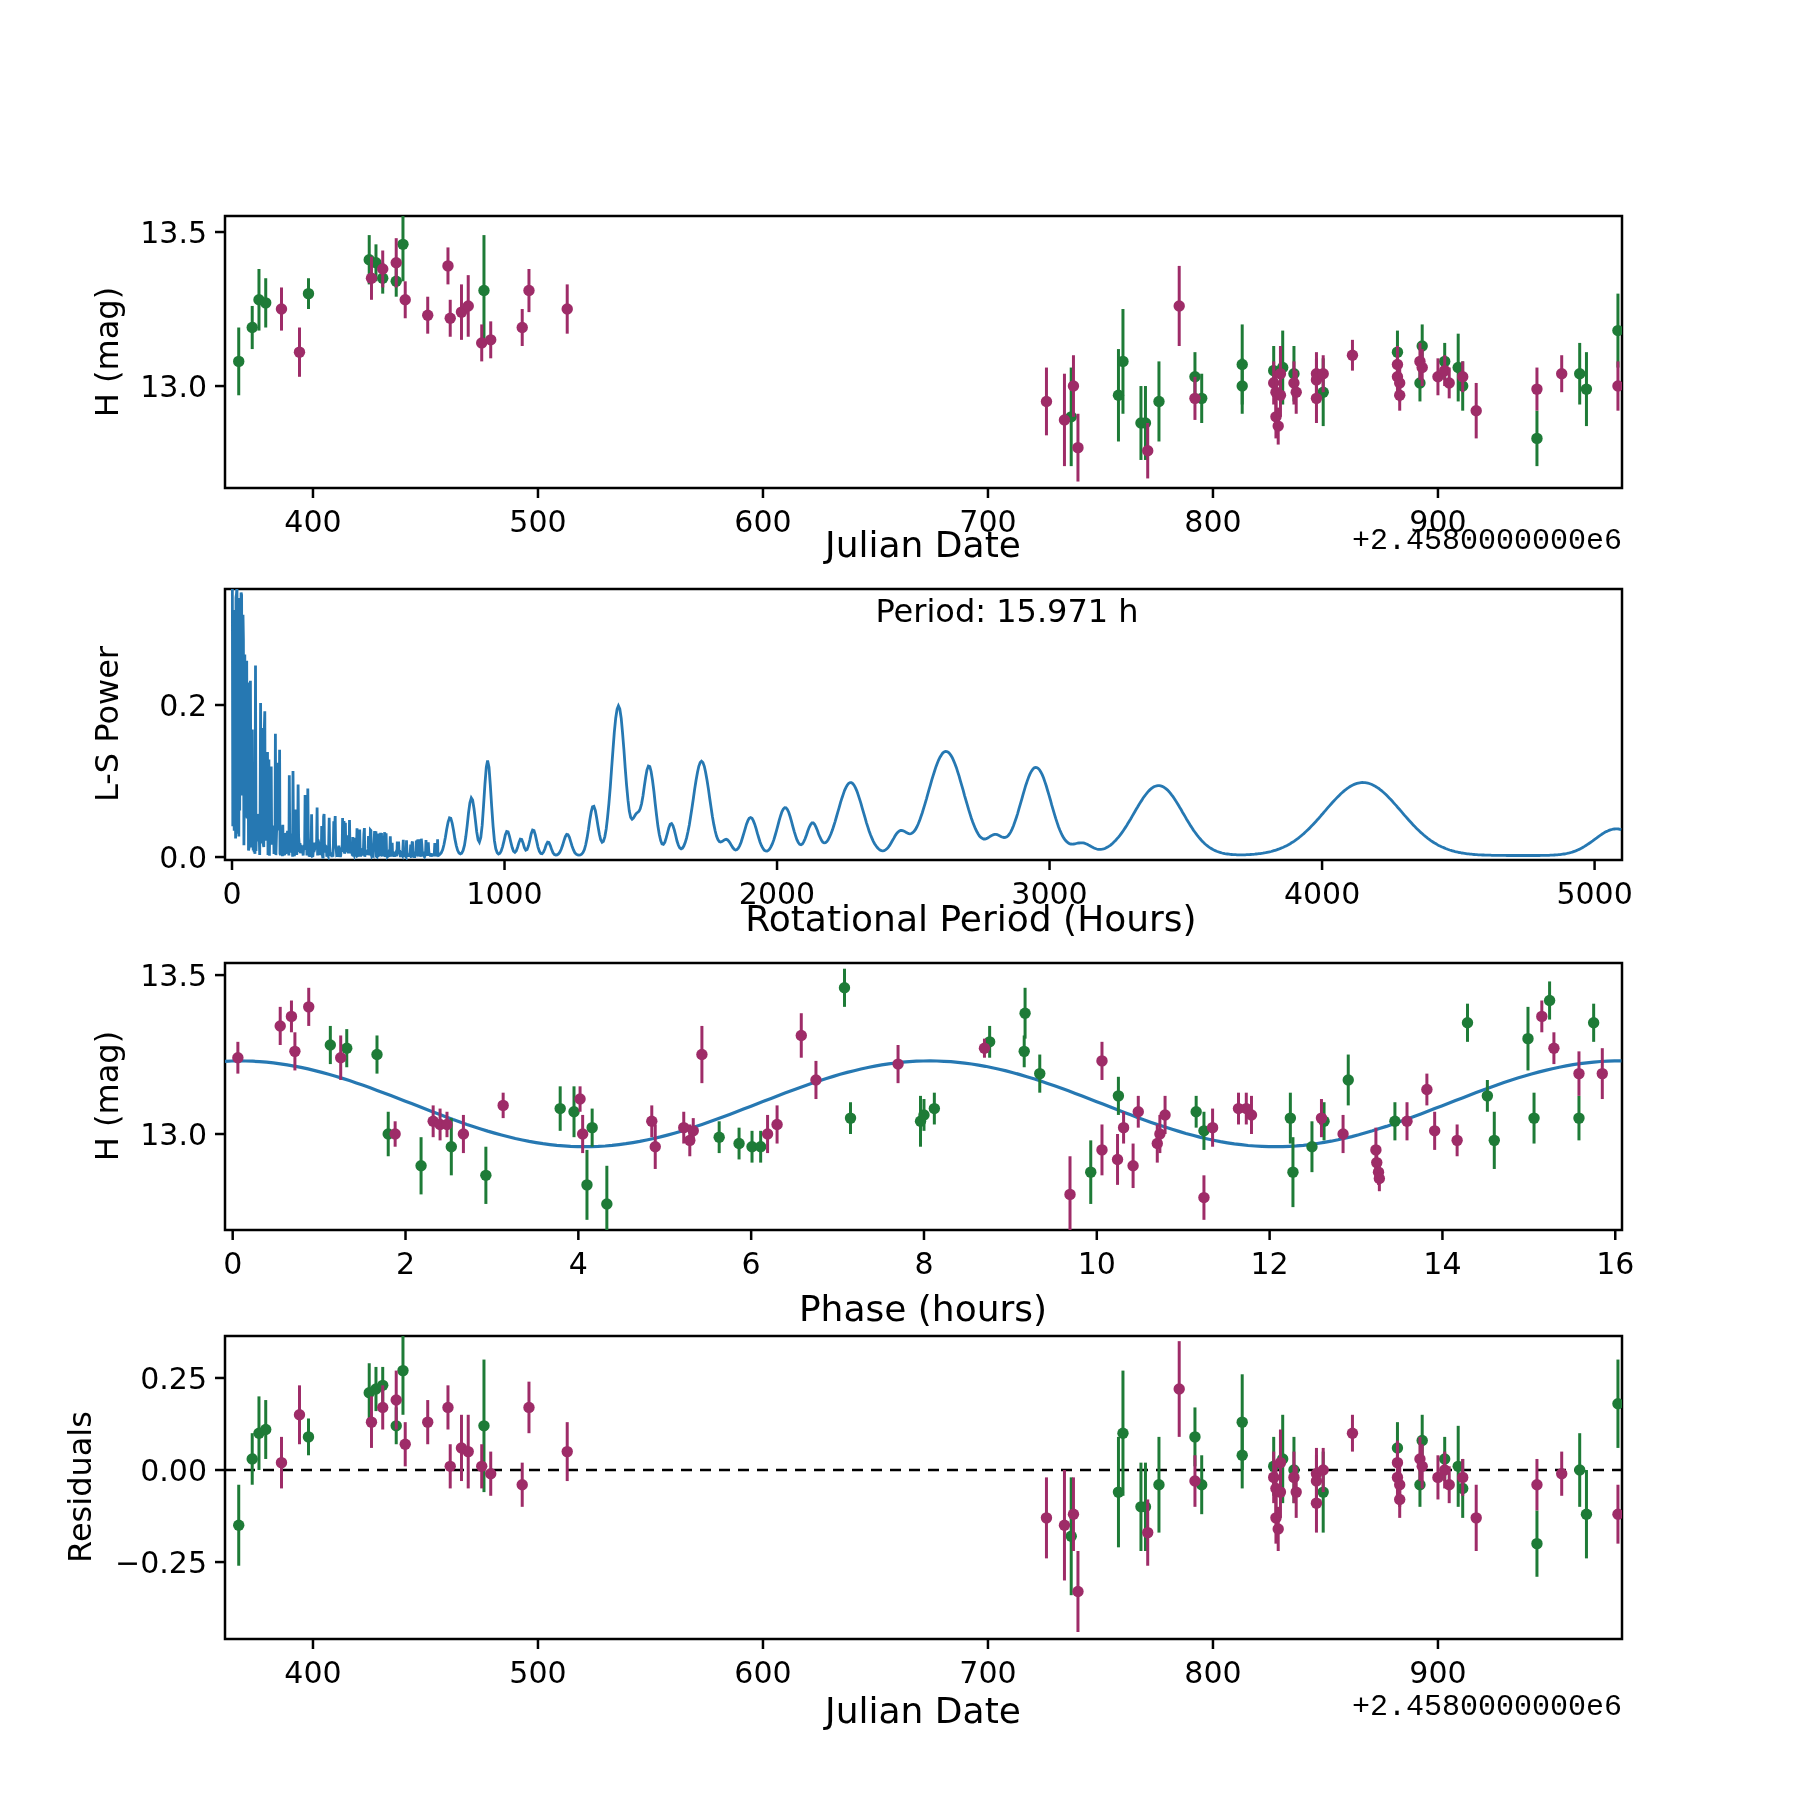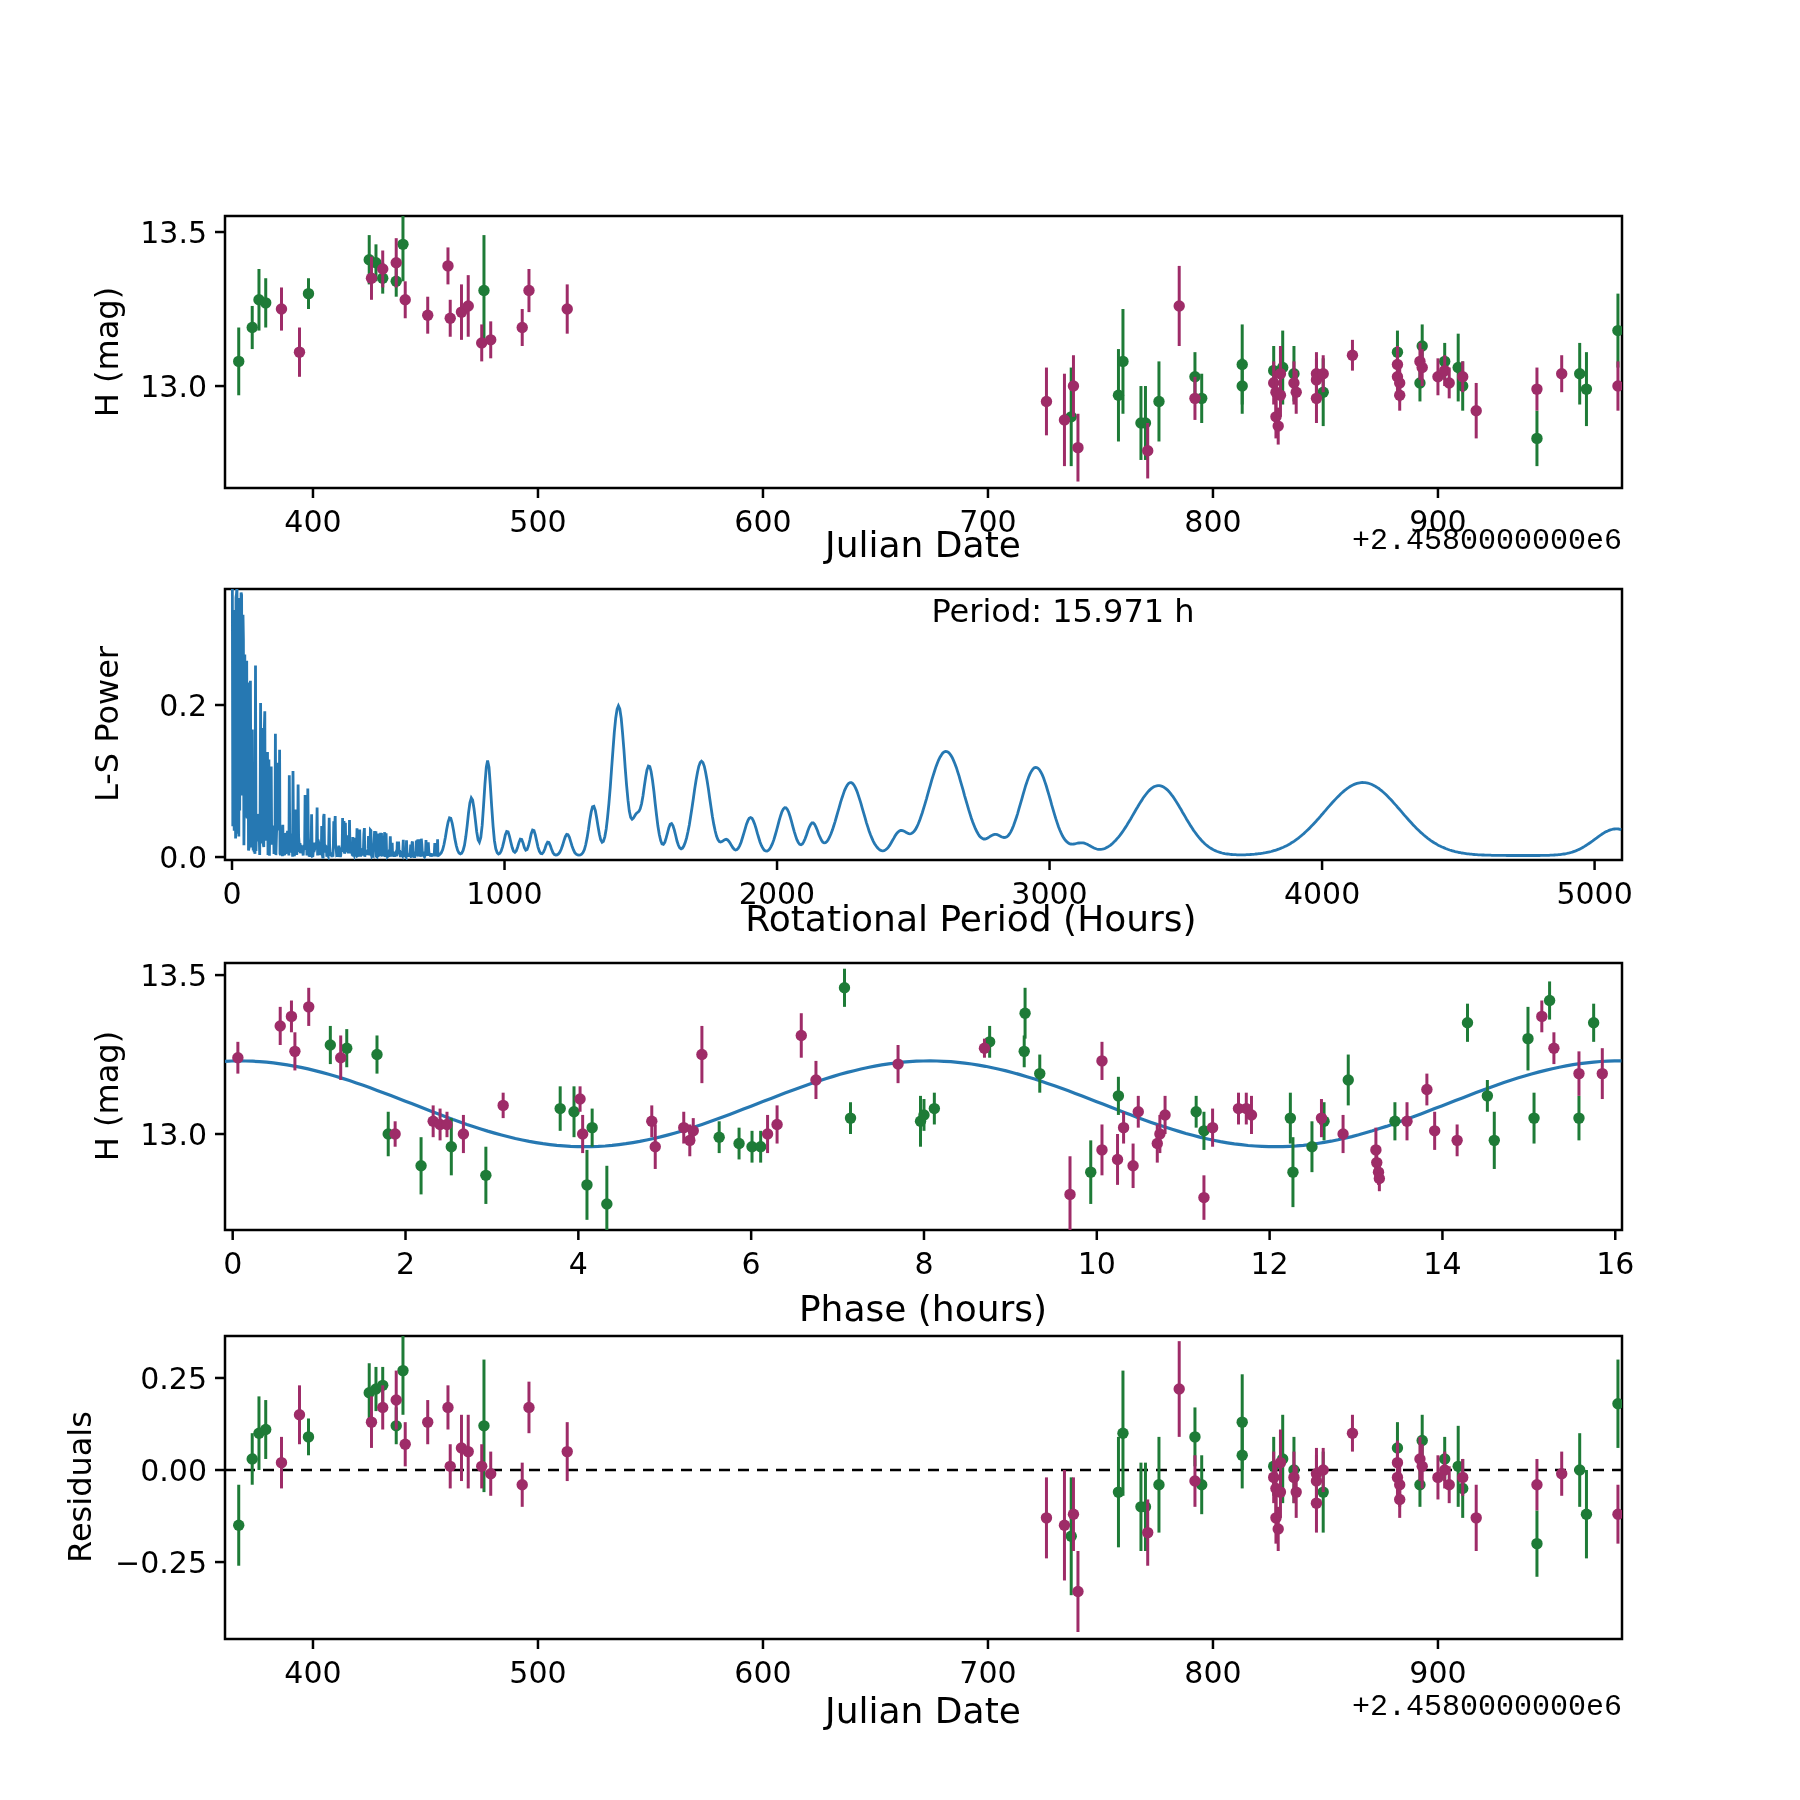--- a/index.html
+++ b/index.html
@@ -669,21 +669,21 @@
       </g>
     </svg>
 
 
   <div class="lbl ylab" style="left:107px;top:352px;">H (mag)</div>
   <div class="lbl xlab" style="left:923px;top:524px;">Julian Date</div>
   <div class="lbl offset" style="right:178px;top:524px;">+2.4580000000e6</div>
 
   <div class="lbl ylab" style="left:107px;top:724px;">L-S Power</div>
   <div class="lbl xlab" style="left:923px;top:898px;margin-left:48px;">Rotational Period (Hours)</div>
-  <div class="lbl annot" style="left:1063px;top:592px;">Period: 15.971 h</div>
+  <div class="lbl annot" style="left:1007px;top:592px;">Period: 15.971 h</div>
 
   <div class="lbl ylab" style="left:107px;top:1096px;">H (mag)</div>
   <div class="lbl xlab" style="left:923px;top:1288px;">Phase (hours)</div>
 
   <div class="lbl ylab" style="left:80px;top:1487px;">Residuals</div>
   <div class="lbl xlab" style="left:923px;top:1690px;">Julian Date</div>
   <div class="lbl offset" style="right:178px;top:1690px;">+2.4580000000e6</div>
 </div>
 
 </body></html>

